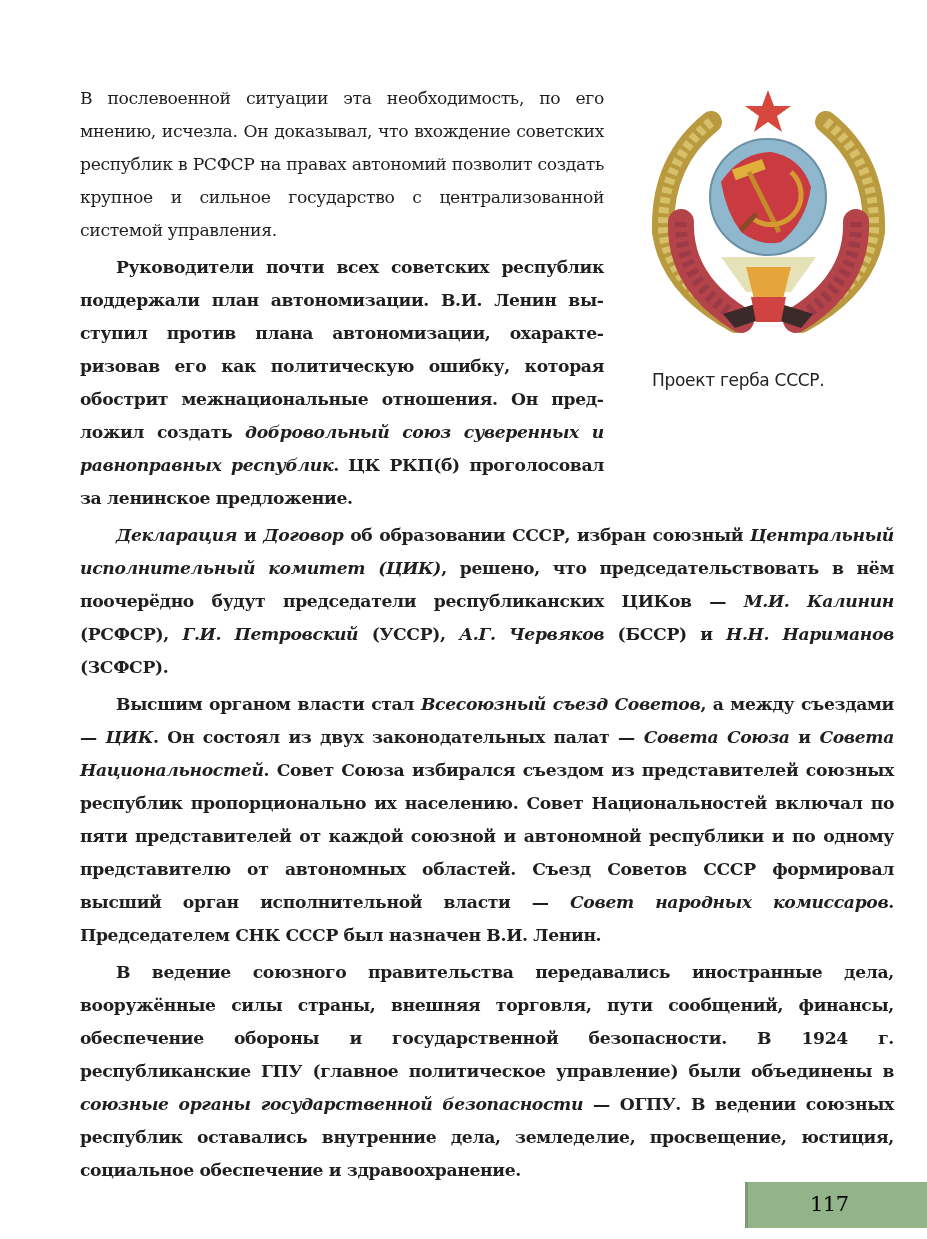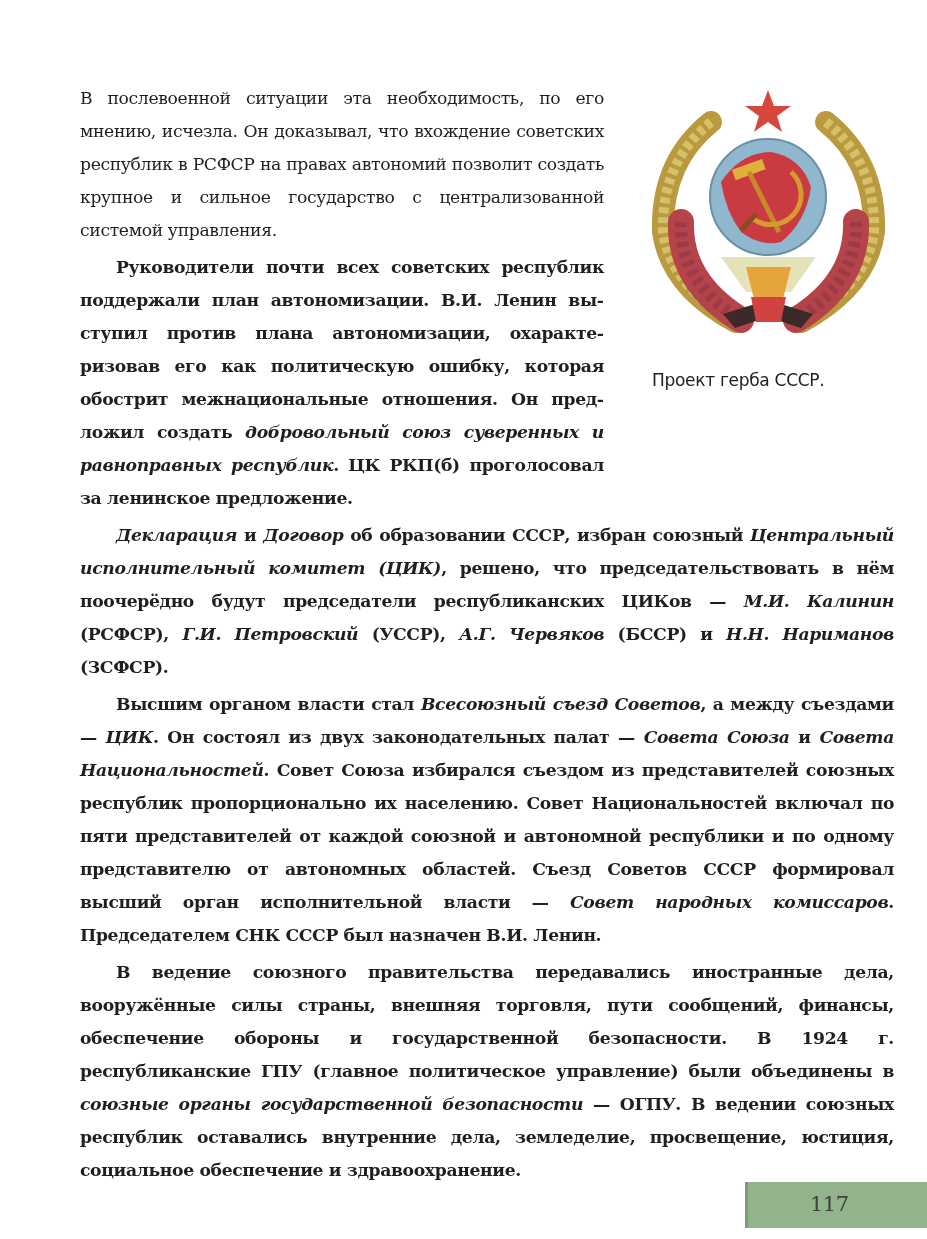--- a/index.html
+++ b/index.html
@@ -26,21 +26,21 @@
     font-family: "DejaVu Sans", "Liberation Sans", sans-serif;
     font-size: 17px; line-height: 22px; color: #222; letter-spacing: -0.3px; margin-left: 7px;
   }
   .pagenum {
     position: absolute; left: 745px; top: 1182px; width: 182px; height: 46px;
     background: #93b38b;
     border-left: 3px solid #7f9a78;
   }
   .pagenum span {
     position: absolute; left: 62px; top: 10px;
-    font-family: "DejaVu Serif", serif; font-size: 21px; color: #404040; letter-spacing: -0.5px;
+    font-family: "DejaVu Serif", serif; font-size: 21px; color: #000000; letter-spacing: -0.5px;
   }
 </style>
 </head>
 <body>
 
 <div class="page">
   <div class="top-block">
     <div class="narrow">
       <p class="p"><span>В послевоенной ситуации эта необходимость, по его мнению, исчезла. Он доказывал, что вхож­дение советских республик в РСФСР на правах автономий позволит создать крупное и сильное государство с централизованной системой управ­ления.</span></p>
       <p class="p indent"><span>Руководители почти всех советских республик поддержали план автономизации. В.И. Ленин вы­ступил против плана автономизации, охаракте­ризовав его как политическую ошибку, которая обострит межнациональные отношения. Он пред­ложил создать </span><i>добровольный союз суверенных и равноправных республик</i><span>. ЦК РКП(б) проголосовал за ленинское предложение.</span></p>

